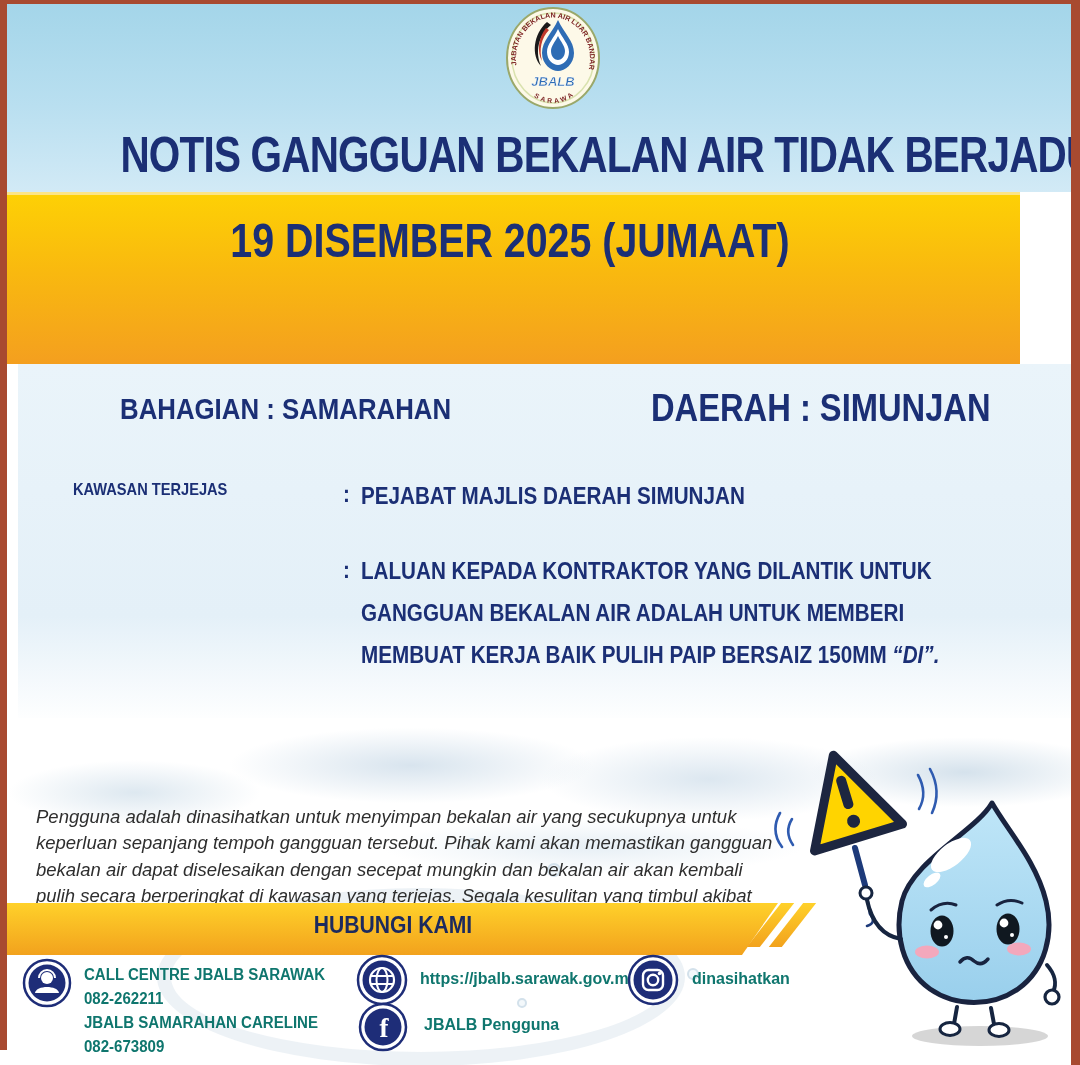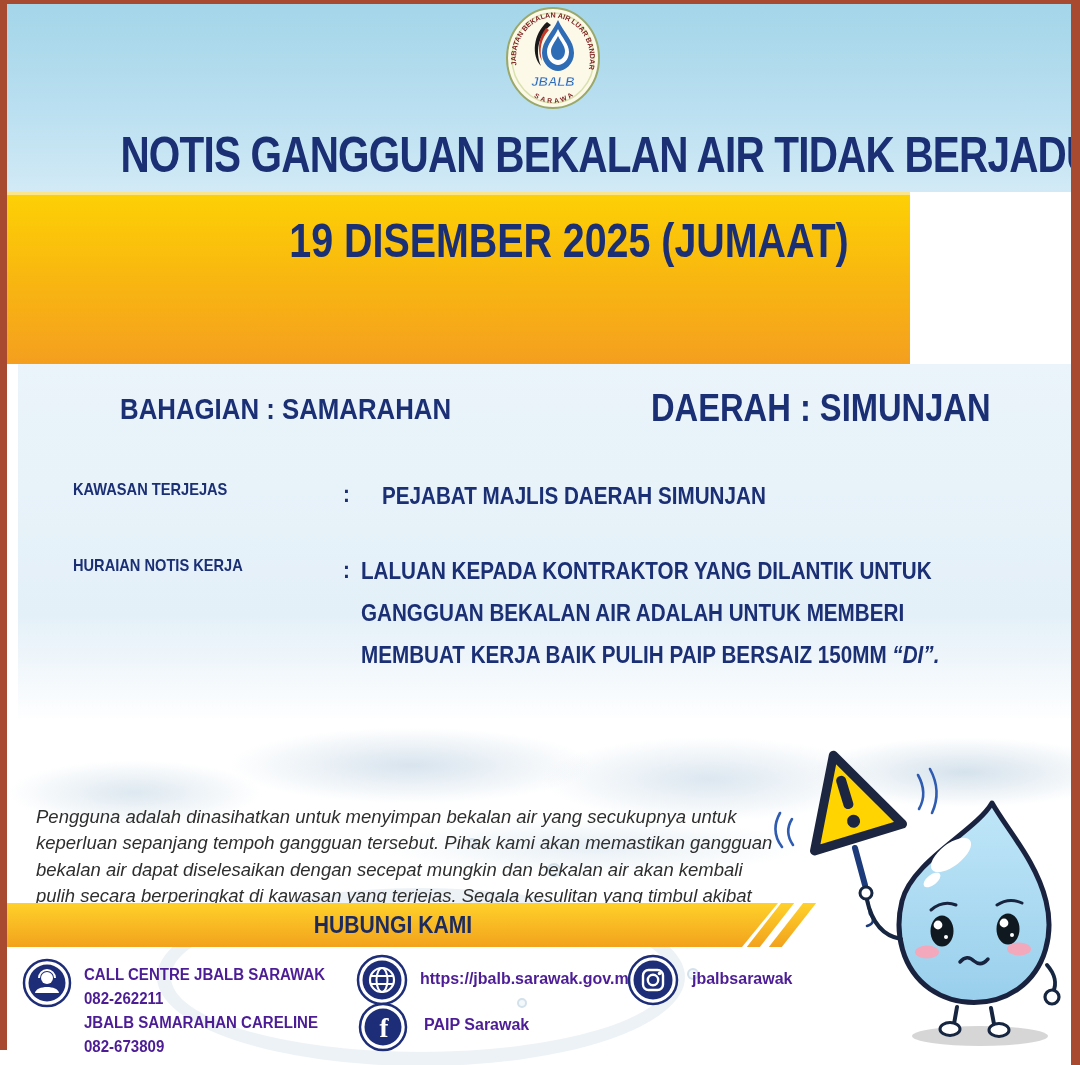--- a/index.html
+++ b/index.html
@@ -15,23 +15,23 @@
 
   
   .header{position:absolute;left:0;top:0;width:1080px;height:192px;
     background:linear-gradient(#a3d5e9,#b9dff0 55%,#d2eaf6);}
   .logo{position:absolute;left:505px;top:6px;width:96px;height:104px;}
   .title{position:absolute;left:0;top:126px;width:1080px;text-align:center;
     color:#1b2f75;font-weight:bold;font-size:50px;letter-spacing:-1px;white-space:nowrap;}
   .title .sq{display:inline-block;transform:scaleX(.81);transform-origin:50% 50%;}
 
   
-  .band{position:absolute;left:0;top:192px;width:910px;height:172px;
+  .band{position:absolute;left:0;top:192px;width:1020px;height:172px;
     background:linear-gradient(#fdd005,#f9b90f 45%,#f49f1f);
-    border-top:3px solid #fbe588;box-sizing:border-box;text-align:right;}
+    border-top:3px solid #fbe588;box-sizing:border-box;text-align:center;}
   .band .line{color:#1b2f75;font-weight:bold;font-size:48px;line-height:60px;white-space:nowrap;}
   .band .line1{margin-top:16px;}
   .band .sq{display:inline-block;transform:scaleX(.82);transform-origin:50% 50%;}
 
   
   .body{position:absolute;left:18px;top:364px;width:1064px;height:360px;
     background:linear-gradient(#eaf4fa,#e4f0f8 70%,#ffffff);}
   .navy{color:#1b2f75;font-weight:bold;}
   .sqL{display:inline-block;transform:scaleX(.86);transform-origin:0 50%;white-space:nowrap;}
   .loc1{position:absolute;left:102px;top:28px;font-size:30px;}
@@ -52,33 +52,33 @@
       radial-gradient(ellipse 220px 50px at 90% 26%, #d5e2ec 0%, rgba(213,226,236,0) 70%),
       radial-gradient(ellipse 300px 40px at 55% 70%, #e7eff5 0%, rgba(231,239,245,0) 70%);}
   .splash:after{content:"";position:absolute;left:150px;top:170px;width:500px;height:150px;
     border-radius:50%;border:14px solid rgba(204,219,230,.35);}
   .drops i{position:absolute;border:2px solid #d3e1eb;border-radius:50%;background:rgba(235,243,248,.6);}
 
   .advisory{position:absolute;left:36px;top:804px;width:742px;
     font-style:italic;font-size:18.5px;line-height:1.42;color:#2e2e2e;z-index:5;}
 
   
-  .contact-band{position:absolute;left:7px;top:903px;width:771px;height:44px;z-index:6;
+  .contact-band{position:absolute;left:7px;top:903px;width:771px;height:52px;z-index:6;
     background:linear-gradient(#ffd12a,#f2a21d);
     clip-path:polygon(0 0,100% 0,calc(100% - 36px) 100%,0 100%);
     text-align:center;}
   .contact-band .txt{color:#1c2a5e;font-weight:bold;font-size:24px;line-height:44px;
     display:inline-block;transform:scaleX(.88);white-space:nowrap;}
   .stripe{position:absolute;top:903px;width:13px;height:44px;z-index:6;
     background:linear-gradient(#ffd12a,#f2a21d);transform:skewX(-38deg);}
   .stripe1{left:764px;} .stripe2{left:786px;}
 
   
   .cicon{position:absolute;z-index:7;}
-  .ctext{position:absolute;color:#4c1d95;font-weight:bold;z-index:7;}
+  .ctext{position:absolute;color:#0f766e;font-weight:bold;z-index:7;}
   .phone-lines{left:84px;top:963px;font-size:16px;line-height:24px;}
   .phone-lines div{transform:scaleX(.94);transform-origin:0 50%;white-space:nowrap;}
   .url{left:420px;top:970px;font-size:16px;}
   .fbt{left:424px;top:1016px;font-size:16px;}
   .igt{left:692px;top:970px;font-size:16px;}
 
   .mascot{position:absolute;left:770px;top:733px;width:305px;height:332px;z-index:8;pointer-events:none;}
 </style>
 </head>
 <body>
@@ -114,23 +114,22 @@
   <div class="band">
     <div class="line line1"><span class="sq">19 DISEMBER 2025 (JUMAAT)</span></div>
   </div>
 
   <div class="body">
     <div class="loc1 navy"><span class="sqL">BAHAGIAN : SAMARAHAN</span></div>
     <div class="loc2 navy"><span class="sqL">DAERAH : SIMUNJAN</span></div>
 
     <div class="rowlabel navy" style="left:55px;top:116px;"><span class="sqL">KAWASAN TERJEJAS</span></div>
     <div class="rowcolon navy" style="left:325px;top:116px;"><span class="sqL">:</span></div>
-    <div class="rowval navy" style="left:343px;top:118px;margin-left:21px;"><span class="sqL">PEJABAT MAJLIS DAERAH SIMUNJAN</span></div>
-
-    <div class="rowlabel navy" style="left:55px;top:192px;"><span class="sqL">HURAIAN NOTIS KERJA</span></div>
+    <div class="rowval navy" style="left:343px;top:118px;"><span class="sqL">PEJABAT MAJLIS DAERAH SIMUNJAN</span></div>
+
     <div class="rowcolon navy" style="left:325px;top:192px;"><span class="sqL">:</span></div>
     <div class="rowval navy" style="left:343px;top:186px;">
       <div class="hline"><span class="sqL">LALUAN KEPADA KONTRAKTOR YANG DILANTIK UNTUK</span></div>
       <div class="hline"><span class="sqL">GANGGUAN BEKALAN AIR ADALAH UNTUK MEMBERI</span></div>
       <div class="hline"><span class="sqL"><span>MEMBUAT KERJA BAIK PULIH PAIP BERSAIZ 150MM</span>&nbsp;<span class="qital">“DI”.</span></span></div>
     </div>
   </div>
 
   <div class="splash">
     <div class="drops">
@@ -173,30 +172,30 @@
     <line x1="14" y1="22" x2="38" y2="22" stroke="#ffffff" stroke-width="2"></line>
     <line x1="14" y1="30" x2="38" y2="30" stroke="#ffffff" stroke-width="2"></line>
   </svg>
   <div class="ctext url">https://jbalb.sarawak.gov.my/</div>
 
   <svg class="cicon" style="left:358px;top:1002px;" width="50" height="50" viewBox="0 0 50 50">
     <circle cx="25" cy="25" r="23" fill="#ffffff" stroke="#1e2d78" stroke-width="2.5"></circle>
     <circle cx="25" cy="25" r="18.5" fill="#1e2d78"></circle>
     <text x="26" y="35" text-anchor="middle" font-size="27" font-weight="bold" fill="#ffffff" font-family="Liberation Serif,serif">f</text>
   </svg>
-  <div class="ctext fbt">PAIP Sarawak</div>
+  <div class="ctext fbt">JBALB Pengguna</div>
 
   <svg class="cicon" style="left:627px;top:954px;" width="52" height="52" viewBox="0 0 52 52">
     <circle cx="26" cy="26" r="24" fill="#ffffff" stroke="#1e2d78" stroke-width="2.5"></circle>
     <circle cx="26" cy="26" r="19.5" fill="#1e2d78"></circle>
     <rect x="16" y="16" width="20" height="20" rx="5.5" fill="none" stroke="#ffffff" stroke-width="2.4"></rect>
     <circle cx="26" cy="26" r="5.2" fill="none" stroke="#ffffff" stroke-width="2.4"></circle>
     <circle cx="32.5" cy="19.5" r="1.8" fill="#ffffff"></circle>
   </svg>
-  <div class="ctext igt">jbalbsarawak</div>
+  <div class="ctext igt">dinasihatkan</div>
 
   <svg class="mascot" viewBox="0 0 305 332">
 
     <g stroke="#2f5bb0" stroke-width="2.6" fill="none" stroke-linecap="round">
       <path d="M10,80 Q0,98 12,114"></path>
       <path d="M22,86 Q14,99 23,112"></path>
       <path d="M148,42 Q158,60 149,76"></path>
       <path d="M160,36 Q172,58 162,80"></path>
     </g>
 

